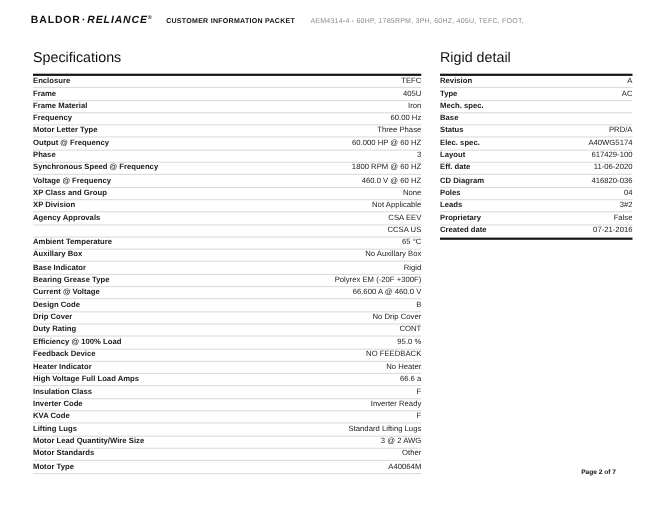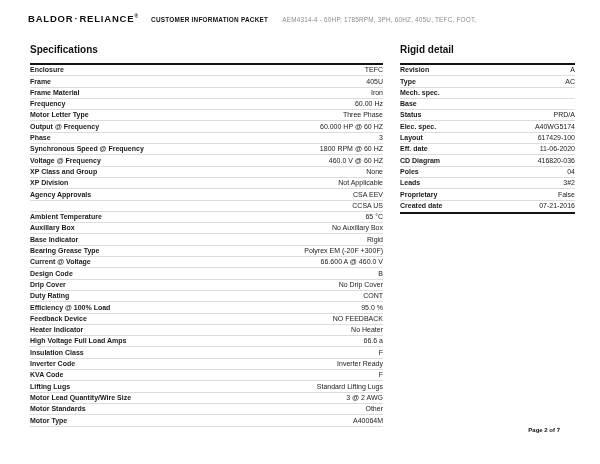--- a/index.html
+++ b/index.html
@@ -14,37 +14,37 @@
     margin:0 auto;
     box-shadow:0 0 3px rgba(0,0,0,.25);
   }
 
   
   .topbar {
     position:absolute; top:13px; left:28px; right:20px;
     display:flex; align-items:baseline; white-space:nowrap;
   }
   .logo { font-size:9.5px; font-weight:bold; letter-spacing:.8px; color:#111; }
-  .logo .logo-reliance { }
+  .logo .logo-reliance { font-style:italic; }
   .logo .logo-dot { padding:0 1px; }
   .logo .logo-tm { font-size:5px; vertical-align:super; letter-spacing:0; }
   .doc-title {
     margin-left:13px;
     font-size:6.4px; font-weight:bold; letter-spacing:.25px; color:#111;
   }
   .product-summary {
     margin-left:14px;
     font-size:6.4px; letter-spacing:.2px; color:#8b8b8b;
   }
 
   
   .col { position:absolute; top:44px; }
   .col-left  { left:30px;  width:353px; }
   .col-right { left:400px; width:175px; }
-  .section-title { font-size:10px; font-weight:bold; color:#111; margin-bottom:8px; }
+  .section-title { font-size:13px; font-weight:normal; color:#111; margin-bottom:8px; }
 
   .table { border-top:2px solid #141414; }
   .row {
     display:flex; justify-content:space-between; align-items:center;
     min-height:11.3px;
     border-bottom:1px solid #dcdcdc;
     font-size:7px; line-height:1.1;
   }
   .row-label { font-weight:bold; text-align:left; padding-right:6px; }
   .row-value { text-align:right; }

